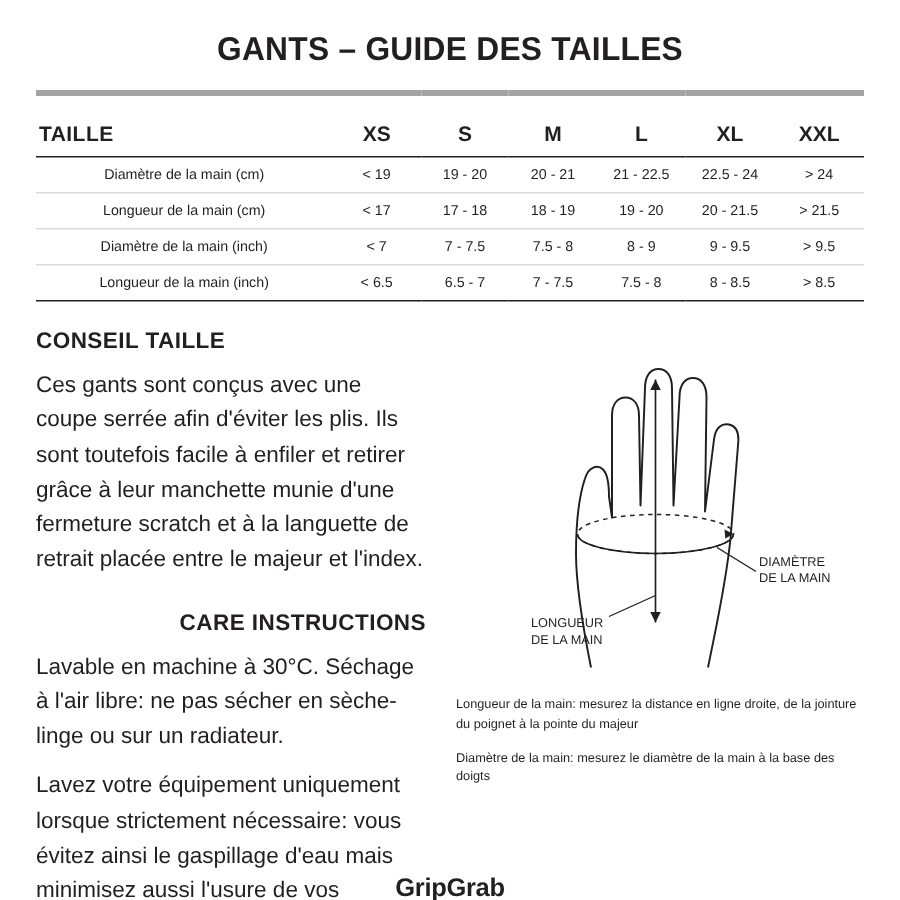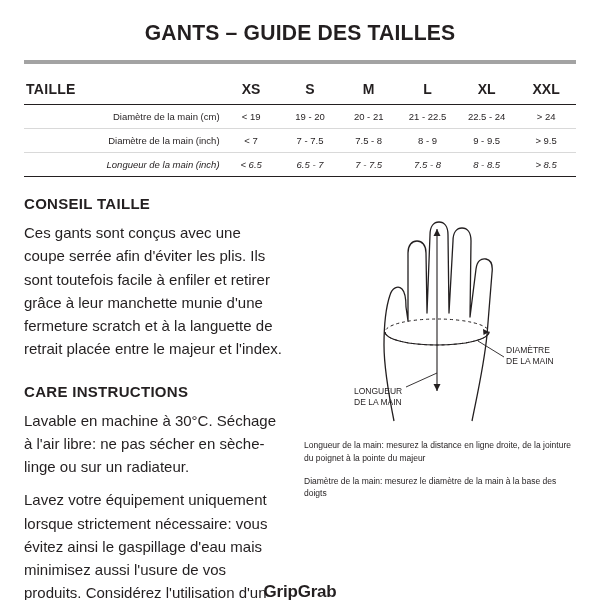--- a/index.html
+++ b/index.html
@@ -52,32 +52,31 @@
     font-size: 14px;
     font-weight: bold;
     padding-top: 17px;
     padding-bottom: 7px;
   }
   table.size-table thead th.first-col {
     text-align: left;
     letter-spacing: 0.3px;
   }
   table.size-table td.first-col {
-    text-align: right;
+    text-align: center;
     width: 205px;
     font-size: 9.5px;
   }
   table.size-table th.val-col,
   table.size-table td.val-col {
     text-align: center;
     width: 58px;
   }
   table.size-table tbody tr:last-child td {
     border-bottom: 1px solid #231f20;
-    font-style: italic;
   }
 
   
   .columns {
     display: flex;
     margin-top: 18px;
   }
   .col-left {
     width: 274px;
     padding-right: 14px;
@@ -89,20 +88,21 @@
     position: relative;
   }
   h2.section-title {
     font-size: 15px;
     font-weight: bold;
     letter-spacing: 0.3px;
     margin: 0 0 9px 0;
   }
   h2.section-title.second {
     margin-top: 22px;
+    text-align: right;
   }
   p.body-text {
     font-size: 15px;
     line-height: 1.55;
     margin: 0 0 10px 0;
   }
   p.body-text:last-child {
     margin-bottom: 0;
   }
 
@@ -174,20 +174,29 @@
     </thead>
     <tbody>
       <tr>
         <td class="first-col">Diamètre de la main (cm)</td>
         <td class="val-col">&lt; 19</td>
         <td class="val-col">19 - 20</td>
         <td class="val-col">20 - 21</td>
         <td class="val-col">21 - 22.5</td>
         <td class="val-col">22.5 - 24</td>
         <td class="val-col">&gt; 24</td>
+      </tr>
+      <tr>
+        <td class="first-col">Longueur de la main (cm)</td>
+        <td class="val-col">&lt; 17</td>
+        <td class="val-col">17 - 18</td>
+        <td class="val-col">18 - 19</td>
+        <td class="val-col">19 - 20</td>
+        <td class="val-col">20 - 21.5</td>
+        <td class="val-col">&gt; 21.5</td>
       </tr>
       <tr>
         <td class="first-col">Diamètre de la main (inch)</td>
         <td class="val-col">&lt; 7</td>
         <td class="val-col">7 - 7.5</td>
         <td class="val-col">7.5 - 8</td>
         <td class="val-col">8 - 9</td>
         <td class="val-col">9 - 9.5</td>
         <td class="val-col">&gt; 9.5</td>
       </tr>

